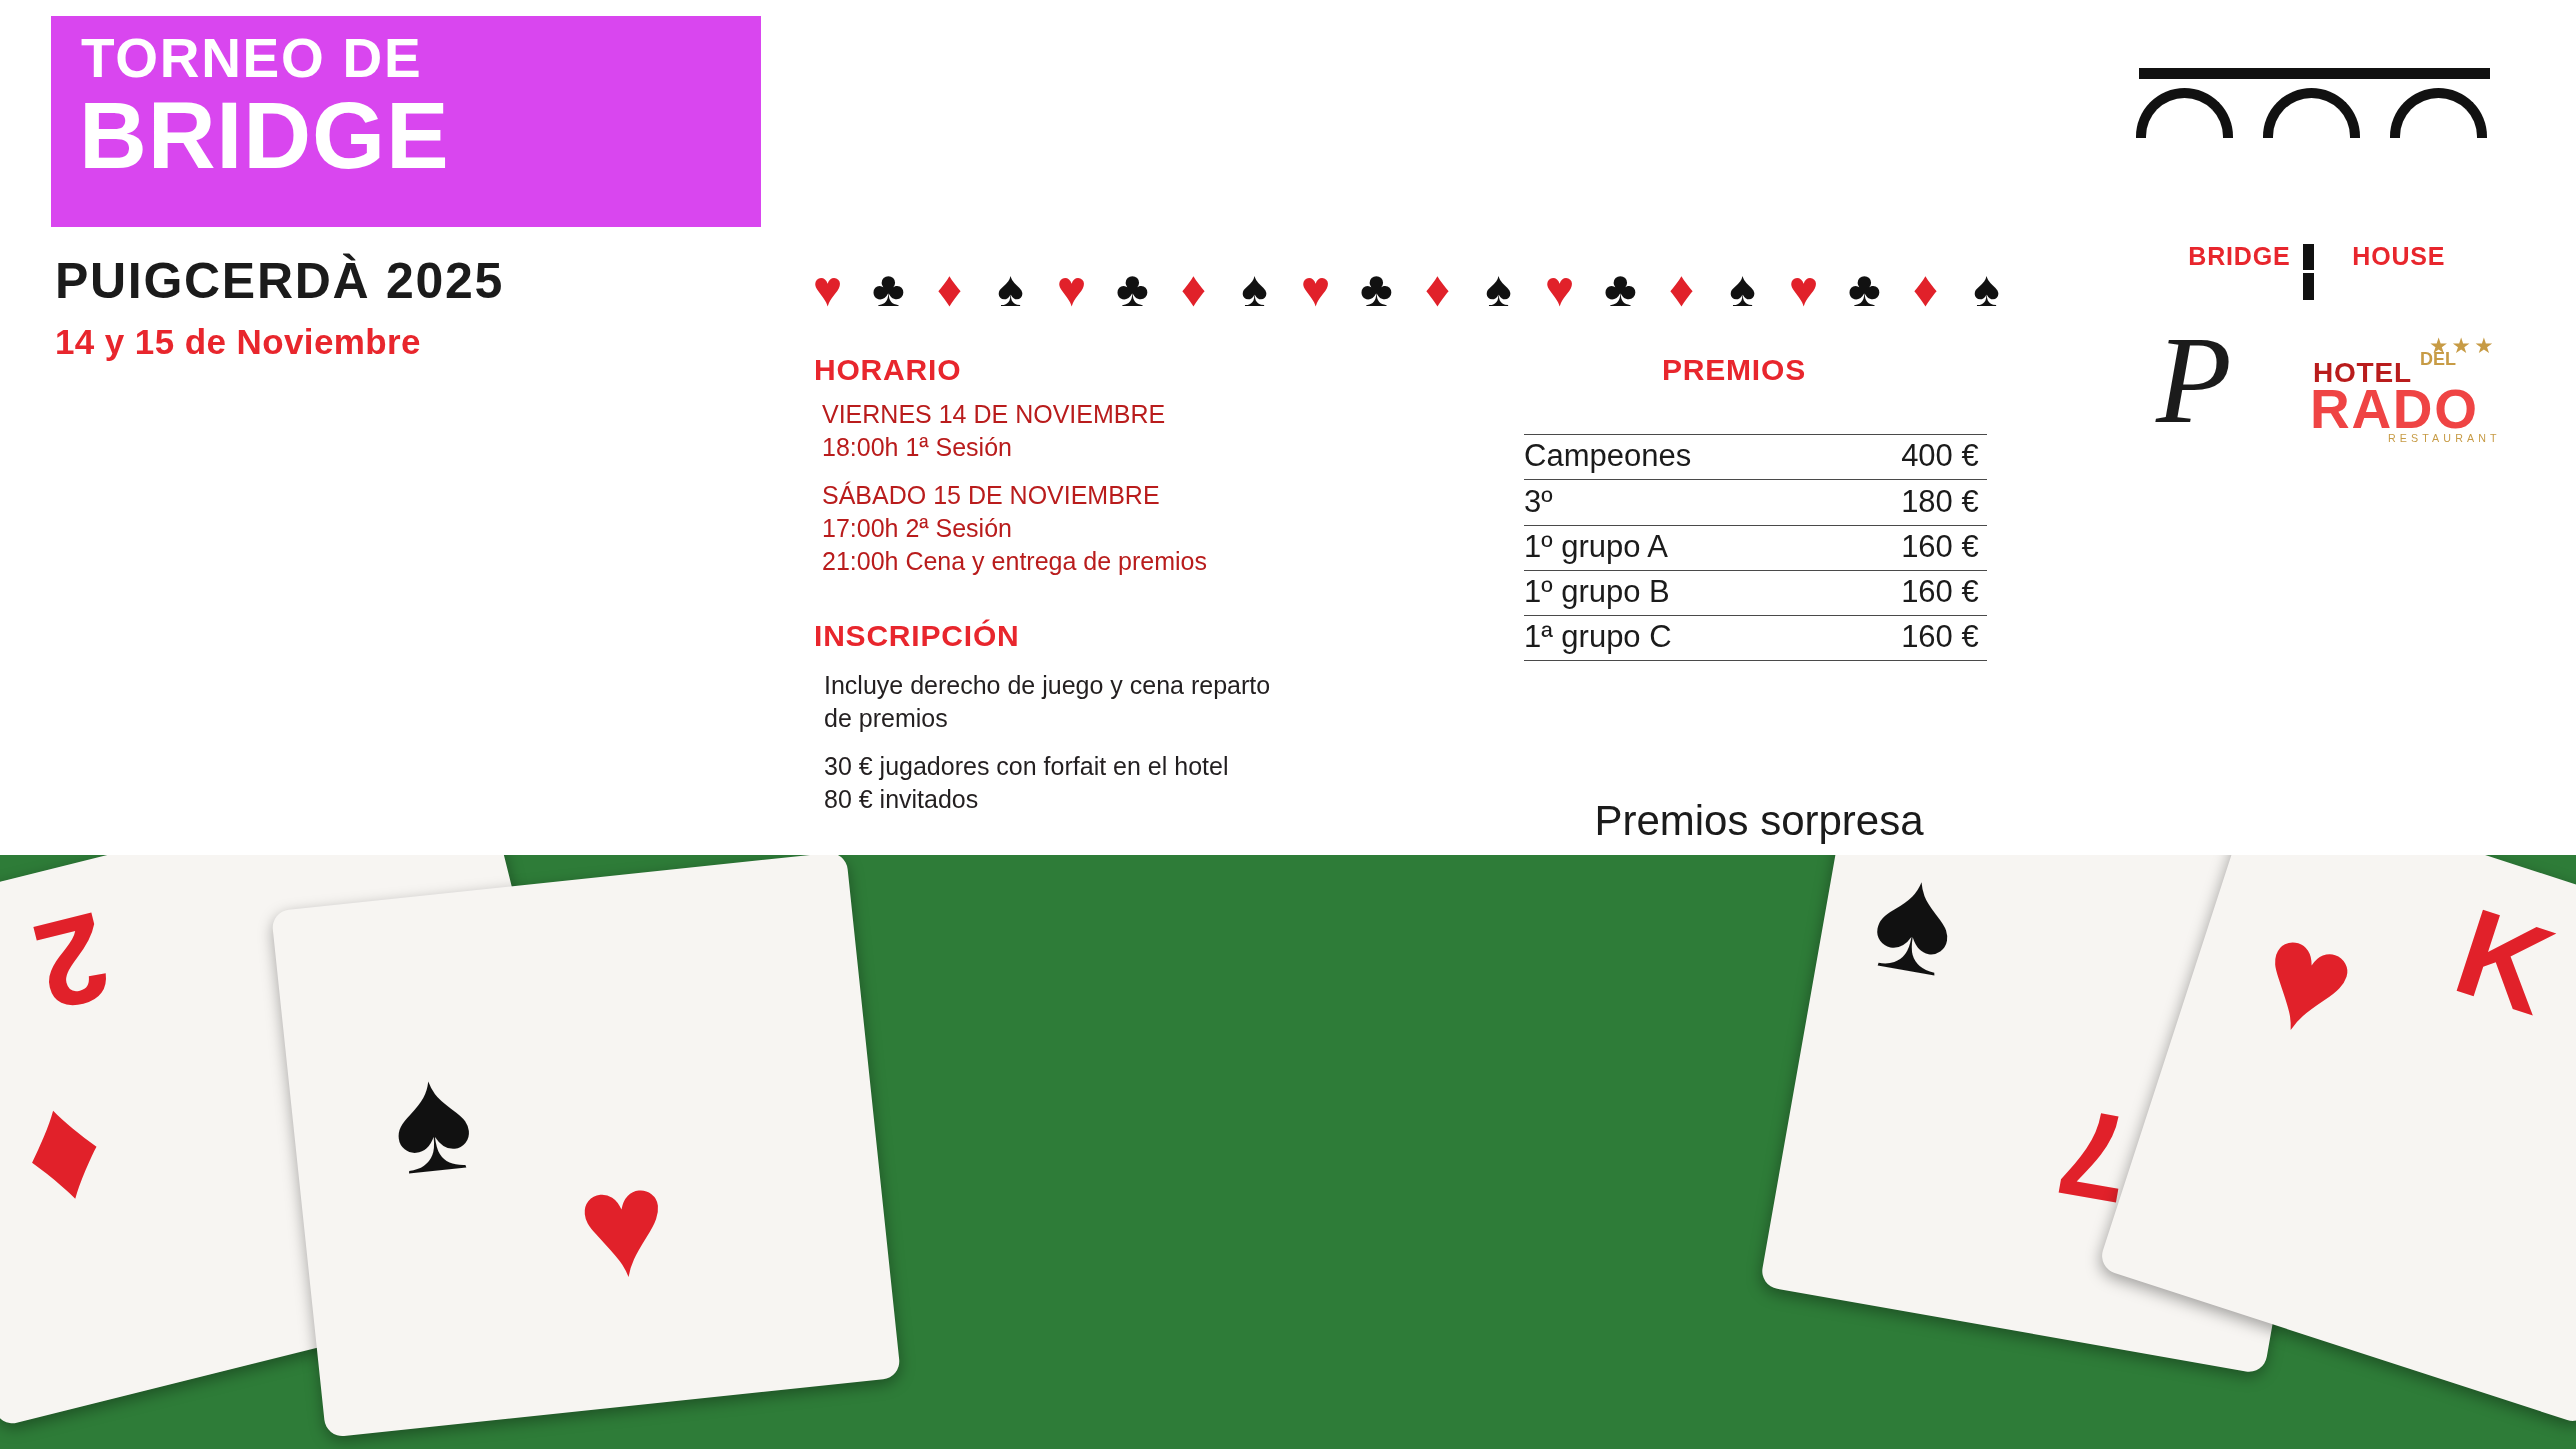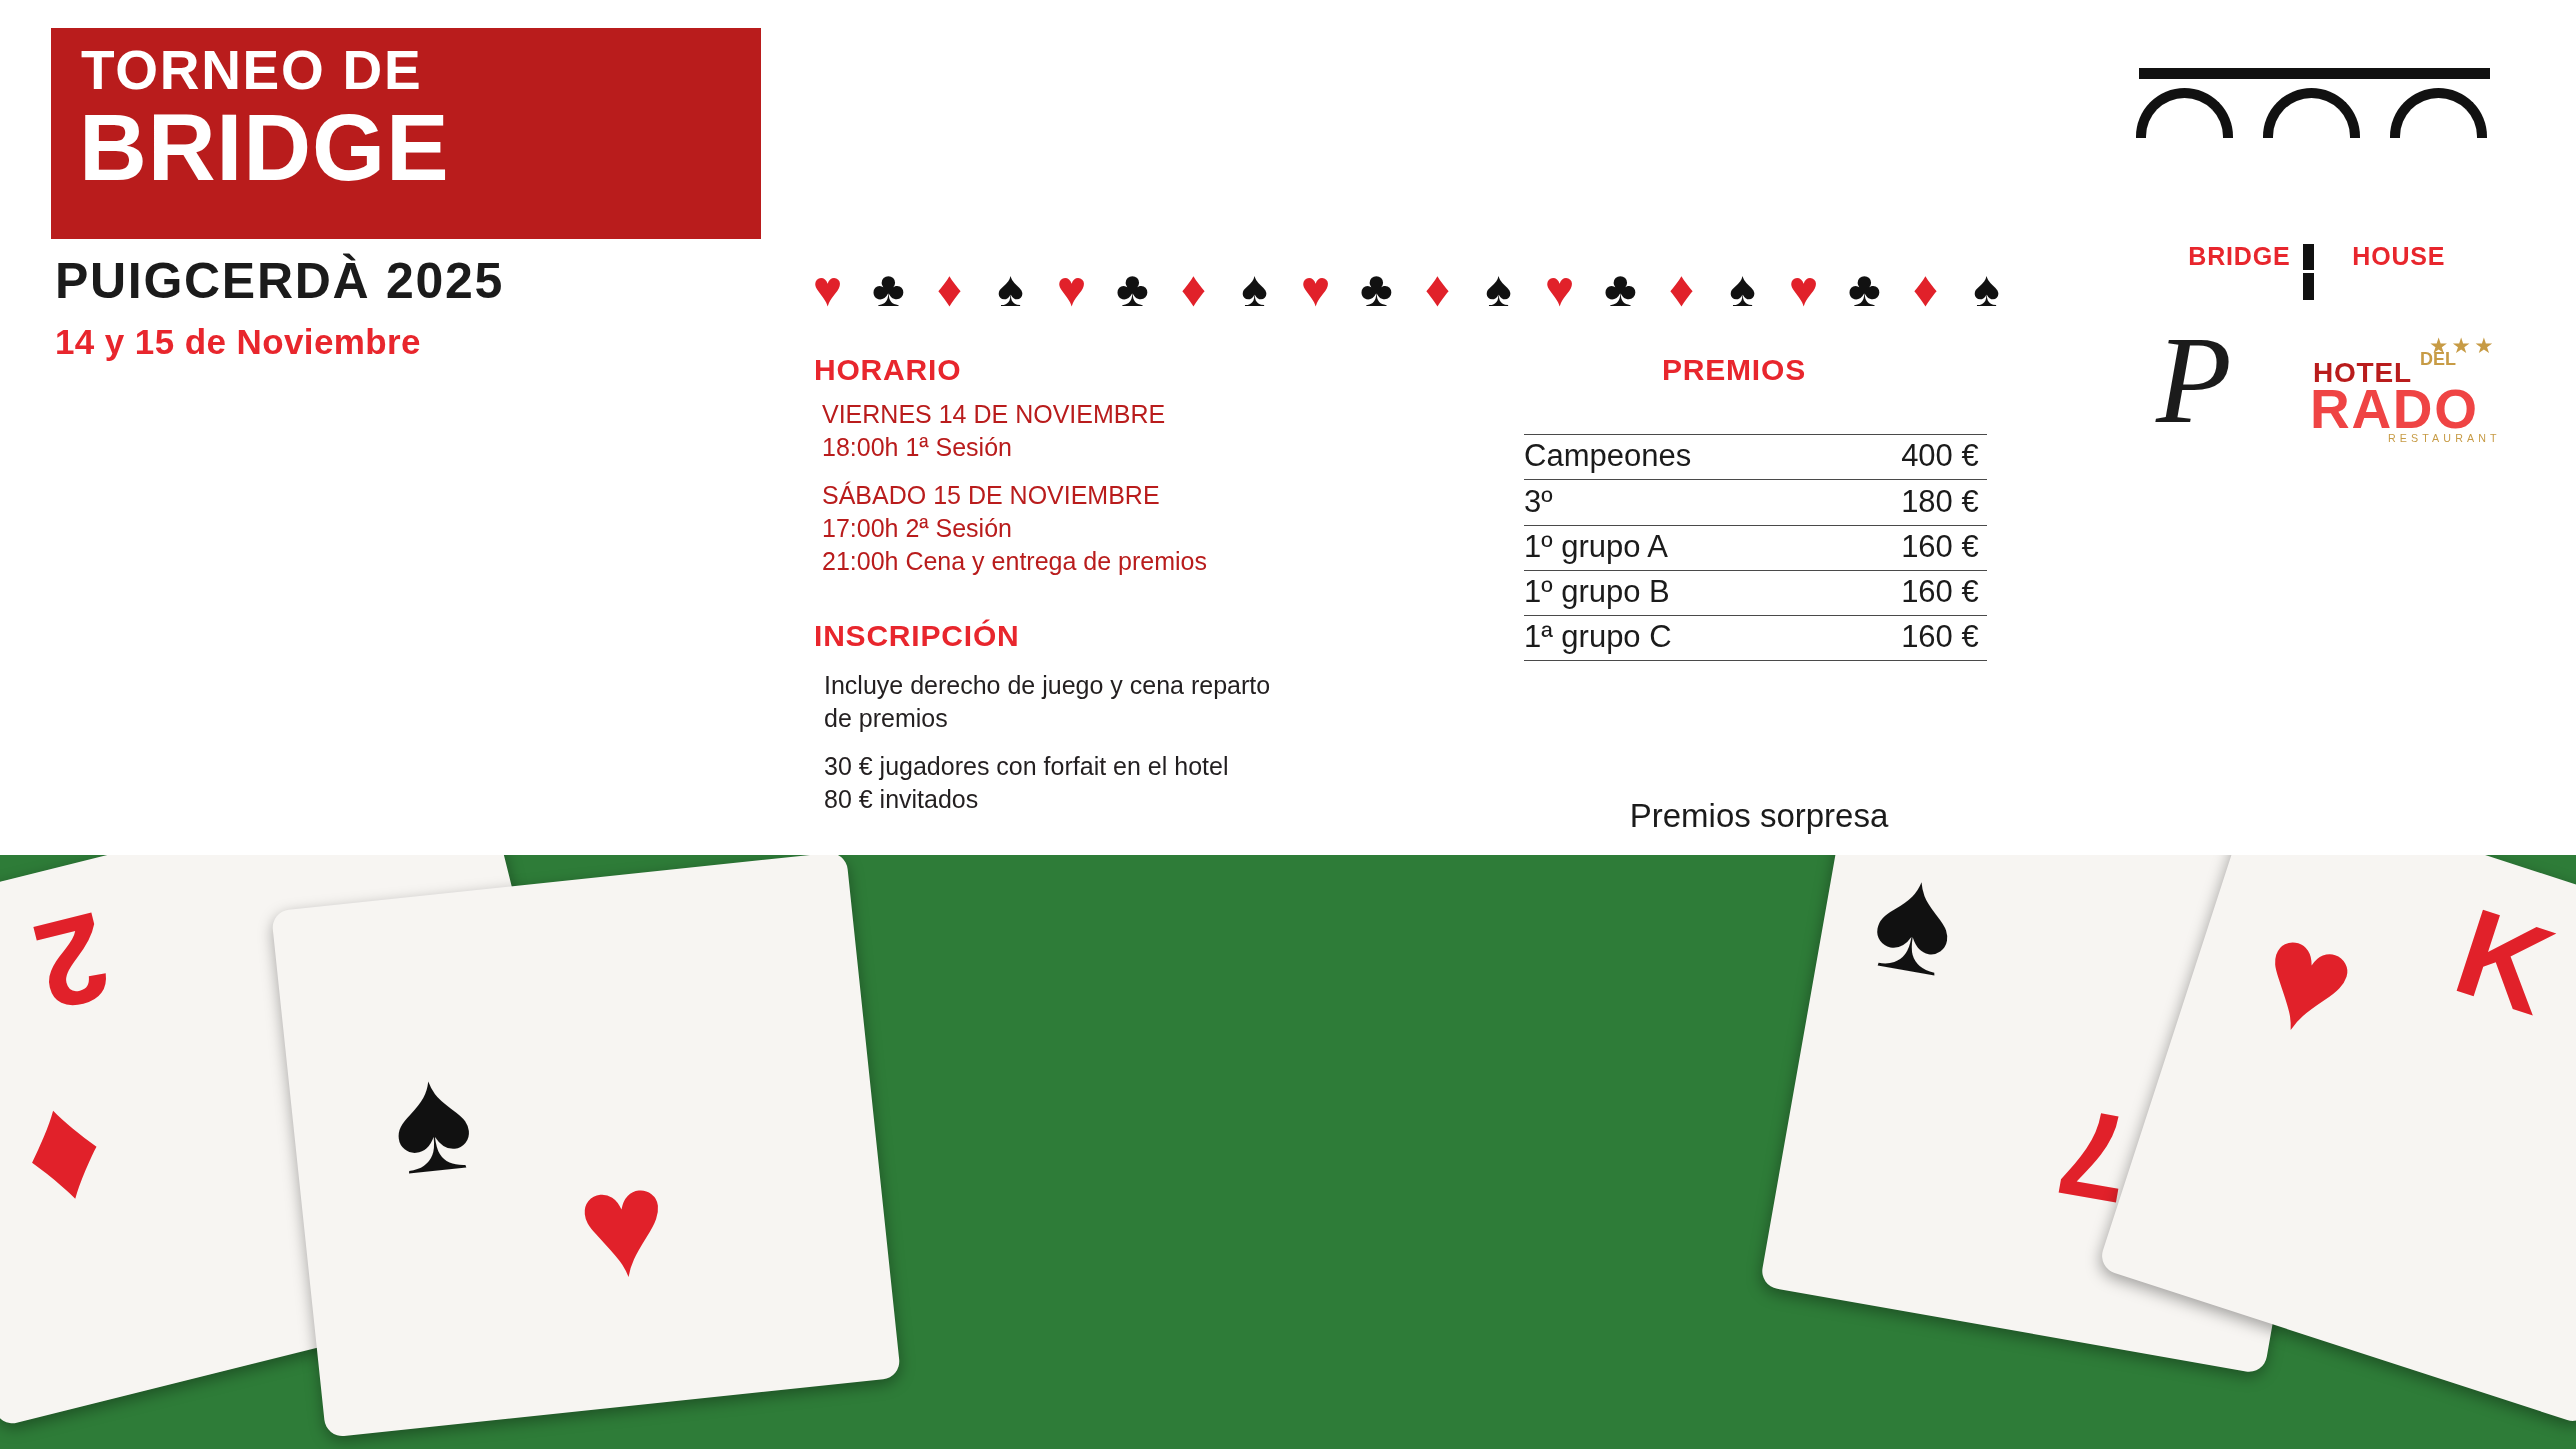--- a/index.html
+++ b/index.html
@@ -8,22 +8,22 @@
     height: 1449px;
     background: #ffffff;
     font-family: "Liberation Sans", sans-serif;
     overflow: hidden;
     position: relative;
   }
   
   #poster { position:absolute; inset:0; }
 
   .title-block {
-    position:absolute; left:51px; top:28px; width:710px; height:211px;
-    background:#b91c1c;
+    position:absolute; left:51px; top:16px; width:710px; height:211px;
+    background:#d946ef;
   }
   .title-line1 {
     position:absolute; left:30px; top:15px;
     color:#ffffff; font-size:55px; font-weight:bold; letter-spacing:1.7px;
     line-height:1;
   }
   .title-line2 {
     position:absolute; left:28px; top:73px;
     color:#ffffff; font-size:94px; font-weight:bold; letter-spacing:0.8px;
     line-height:1;
@@ -66,21 +66,21 @@
     border-collapse:collapse;
   }
   #prize-table td {
     font-size:31px; color:#1b1b1b; padding:3.3px 0 5px 0;
     border-bottom:1.7px solid #4a4a4a;
   }
   #prize-table td.amount { text-align:right; padding-right:8.3px; }
   #prize-table tr:first-child td { border-top:1.7px solid #4a4a4a; }
   #sorpresa {
     position:absolute; left:1569px; top:797px; width:380px; text-align:center;
-    font-size:33px; color:#1b1b1b;
+    font-size:42px; color:#1b1b1b;
   }
 
   
   #bridge-house-logo { position:absolute; left:2131px; top:50px; width:372px; height:190px; }
   #bh-bar { position:absolute; left:8.3px; top:18px; width:351px; height:10.7px; background:#111; }
   .arch {
     position:absolute; top:38px; width:97px; height:50px;
     border:10.7px solid #111; border-bottom:none;
     border-top-left-radius:50px 50px; border-top-right-radius:50px 50px;
     box-sizing:border-box;

